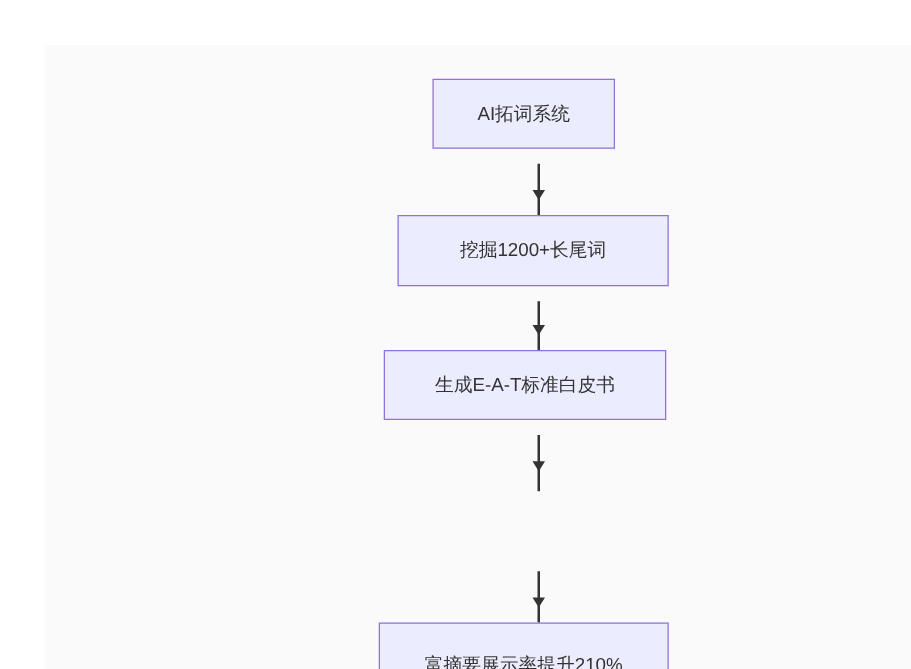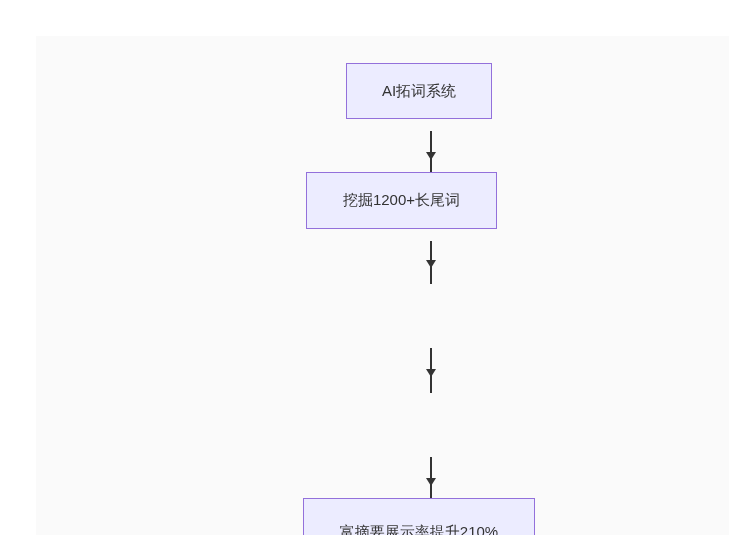--- a/index.html
+++ b/index.html
@@ -43,21 +43,21 @@
   .arrow .head {
     position: absolute;
     left: 1px; bottom: 0;
     width: 0; height: 0;
     border-left: 5px solid transparent;
     border-right: 5px solid transparent;
     border-top: 8px solid var(--arrow);
   }
   
   #node-0 { left: 298px; top: 15px;  width: 146px; height: 56px; }
-  #node-1 { left: 258px; top: 124px; width: 191px; height: 57px; text-align: center; }
+  #node-1 { left: 270px; top: 124px; width: 217px; height: 57px; text-align: center; }
   #node-2 { left: 259px; top: 232px; width: 226px; height: 56px; }
   #node-3 { left: 263px; top: 341px; width: 216px; height: 56px; }
   #node-4 { left: 255px; top: 450px; width: 232px; height: 57px; align-items: flex-end; }
   
   #arrow-0 { left: 365px; top: 71px;  height: 53px; }
   #arrow-1 { left: 365px; top: 181px; height: 51px; }
   #arrow-2 { left: 365px; top: 288px; height: 53px; }
   #arrow-3 { left: 365px; top: 397px; height: 53px; }
 </style>
 </head>
@@ -76,20 +76,23 @@
 
   <div class="node" id="node-1">
     <span>挖掘1200+长尾词</span>
   </div>
 
   <div class="arrow" id="arrow-1">
     <span class="line"></span>
     <span class="head"></span>
   </div>
 
+  <div class="node" id="node-2">
+    <span>生成E-A-T标准白皮书</span>
+  </div>
 
   <div class="arrow" id="arrow-2">
     <span class="line"></span>
     <span class="head"></span>
   </div>
 
 
   <div class="arrow" id="arrow-3">
     <span class="line"></span>
     <span class="head"></span>

